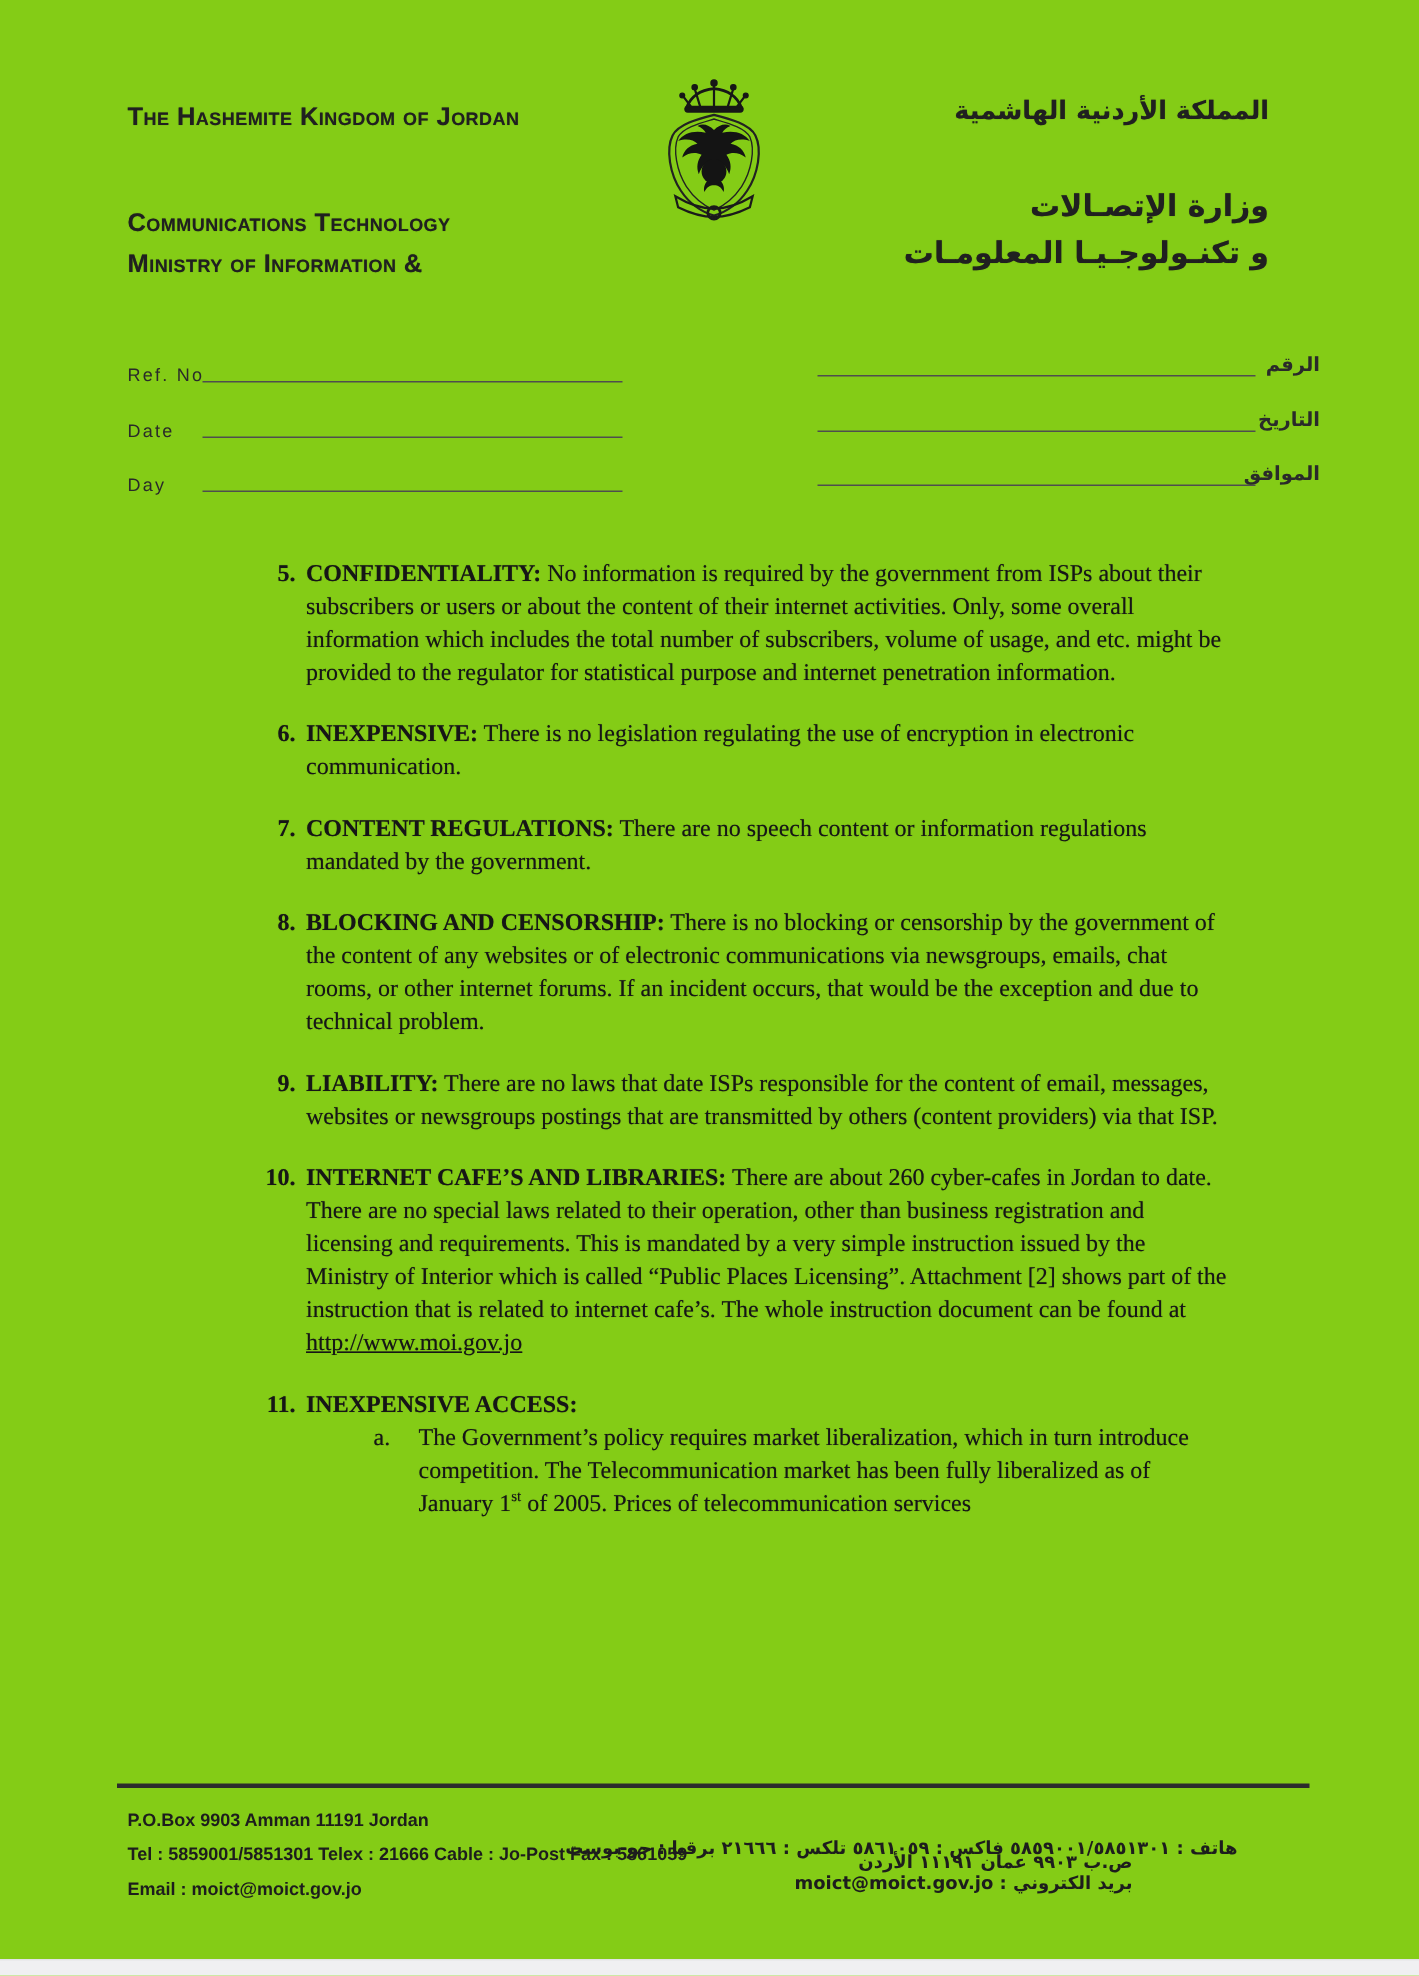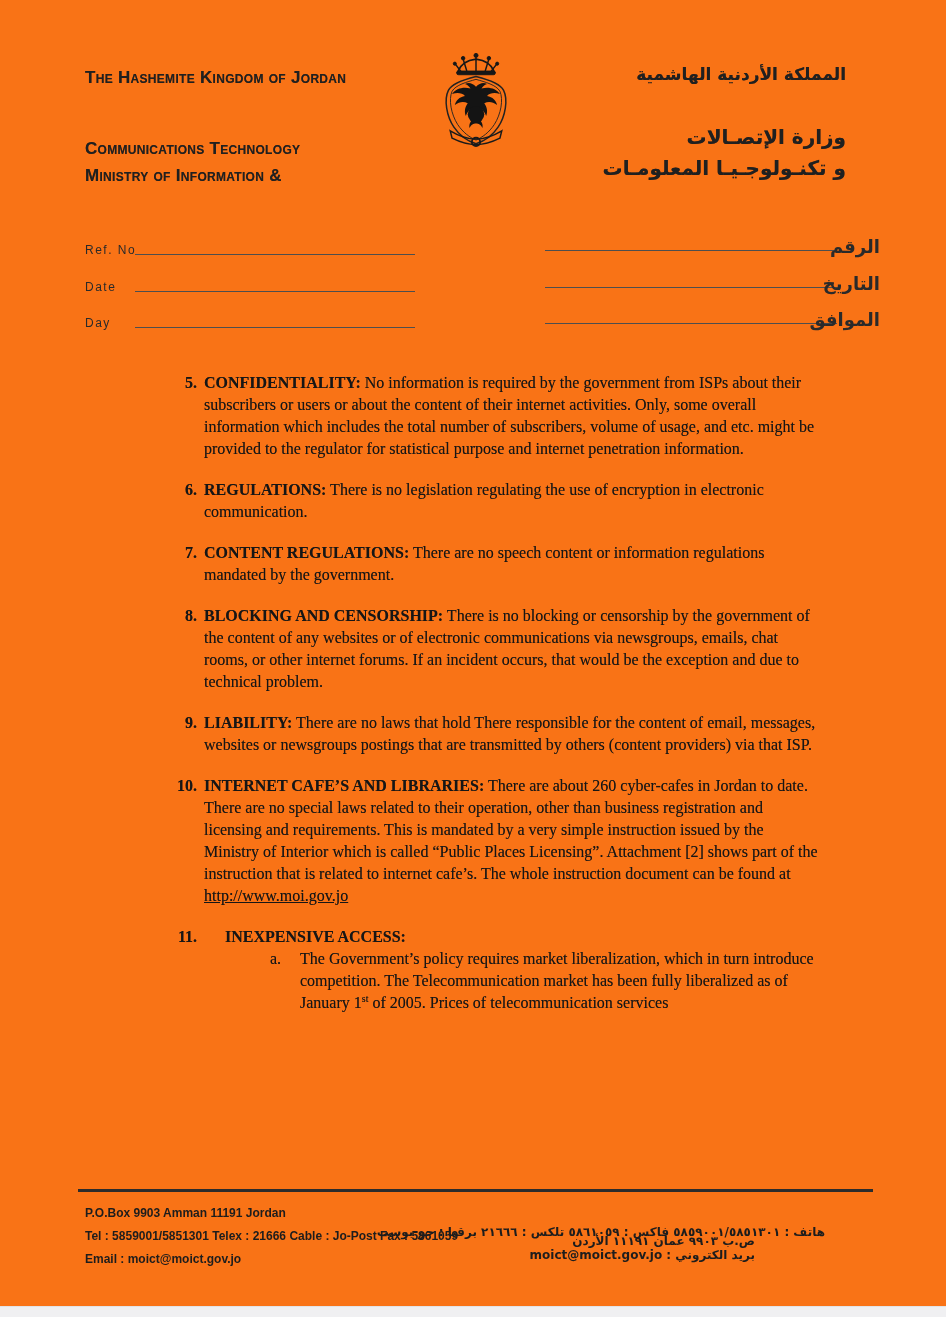--- a/index.html
+++ b/index.html
@@ -1,39 +1,39 @@
 <!DOCTYPE html>
 <html><head>
 <meta charset="utf-8">
 <style>
   html,body{margin:0;padding:0;background:#ffffff;}
-  .page{position:relative;width:946px;height:1317px;background:#f97316;overflow:hidden;
+  .page{position:relative;width:946px;height:1317px;background:#84cc16;overflow:hidden;
         font-family:"Liberation Serif",serif;color:#1c1c1c;}
   .ink{text-shadow:0 0 .5px rgba(25,25,25,.55);}
   
   .hdr-en{position:absolute;left:85px;font-family:"Liberation Sans",sans-serif;
           font-variant:small-caps;font-weight:700;color:#202020;letter-spacing:.3px;}
   .hdr-en-kingdom{top:68px;font-size:17px;}
   .hdr-en-ministry{top:135px;font-size:17px;line-height:27px;width:340px;}
   .hdr-ar{position:absolute;direction:rtl;text-align:right;font-family:"DejaVu Sans",sans-serif;
           font-weight:700;color:#202020;}
   .hdr-ar-kingdom{right:100px;top:64px;font-size:17px;}
   .hdr-ar-ministry{right:100px;top:122px;font-size:20px;line-height:31px;}
   .emblem{position:absolute;left:430px;top:50px;}
   
   .fld-lbl{position:absolute;font-family:"Liberation Sans",sans-serif;font-size:12px;
            letter-spacing:1.5px;color:#2a2a2a;}
   .fld-lbl-ar{position:absolute;direction:rtl;font-family:"DejaVu Sans",sans-serif;
-              font-size:18px;font-weight:700;color:#2a2a2a;}
+              font-size:13px;font-weight:700;color:#2a2a2a;}
   .fill-line{position:absolute;height:0;border-top:1.4px solid #4e4e4e;}
   
   .doc-list{position:absolute;left:170px;top:372px;width:648px;font-size:16px;
             line-height:22px;color:#161616;}
   .item{display:flex;margin-bottom:19px;}
-  .item:last-child{margin-top:14px;gap:21px;}
+  .item:last-child{margin-top:14px;}
   .num{flex:0 0 34px;text-align:right;padding-right:7px;box-sizing:border-box;font-weight:700;}
   .item-body{flex:1;}
   .item-body b{font-weight:700;}
   .lnk{text-decoration:underline;cursor:pointer;}
   sup{font-size:10px;line-height:0;}
   .sub{display:flex;margin-top:0;padding-left:45px;}
   .sub-label{flex:0 0 30px;}
   .sub-body{flex:1;}
   
   .footer-rule{position:absolute;left:78px;top:1189px;width:795px;height:3px;background:#2c2c2c;}
@@ -102,33 +102,33 @@
   <div class="fill-line" style="left:545px;top:323px;width:292px"></div>
   <div class="fld-lbl-ar" style="right:66px;top:309px">الموافق</div>
 
   <div class="doc-list ink">
       <div class="item">
         <span class="num">5.</span>
         <div class="item-body"><b>CONFIDENTIALITY:</b><span> No information is required by the government from ISPs about their subscribers or users or about the content of their internet activities. Only, some overall information which includes the total number of subscribers, volume of usage, and etc. might be provided to the regulator for statistical purpose and internet penetration information.</span></div>
       </div>
       <div class="item">
         <span class="num">6.</span>
-        <div class="item-body"><b>REGULATIONS:</b><span> There is no legislation regulating the use of encryption in electronic communication.</span></div>
+        <div class="item-body"><b>INEXPENSIVE:</b><span> There is no legislation regulating the use of encryption in electronic communication.</span></div>
       </div>
       <div class="item">
         <span class="num">7.</span>
         <div class="item-body"><b>CONTENT REGULATIONS:</b><span> There are no speech content or information regulations mandated by the government.</span></div>
       </div>
       <div class="item">
         <span class="num">8.</span>
         <div class="item-body"><b>BLOCKING AND CENSORSHIP:</b><span> There is no blocking or censorship by the government of the content of any websites or of electronic communications via newsgroups, emails, chat rooms, or other internet forums. If an incident occurs, that would be the exception and due to technical problem.</span></div>
       </div>
       <div class="item">
         <span class="num">9.</span>
-        <div class="item-body"><b>LIABILITY:</b><span> There are no laws that hold There responsible for the content of email, messages, websites or newsgroups postings that are transmitted by others (content providers) via that ISP.</span></div>
+        <div class="item-body"><b>LIABILITY:</b><span> There are no laws that date ISPs responsible for the content of email, messages, websites or newsgroups postings that are transmitted by others (content providers) via that ISP.</span></div>
       </div>
       <div class="item">
         <span class="num">10.</span>
         <div class="item-body"><b>INTERNET CAFE’S AND LIBRARIES:</b><span> There are about 260 cyber-cafes in Jordan to date. There are no special laws related to their operation, other than business registration and licensing and requirements. This is mandated by a very simple instruction issued by the Ministry of Interior which is called “Public Places Licensing”. Attachment [2] shows part of the instruction that is related to internet cafe’s. The whole instruction document can be found at </span><span class="lnk">http://www.moi.gov.jo</span></div>
       </div>
       <div class="item">
         <span class="num">11.</span>
         <div class="item-body"><b>INEXPENSIVE ACCESS:</b><div class="sub">
             <span class="sub-label">a.</span>
             <div class="sub-body"><span>The Government’s policy requires market liberalization, which in turn introduce competition. The Telecommunication market has been fully liberalized as of January 1</span><sup>st</sup><span> of 2005. Prices of telecommunication services</span></div>

